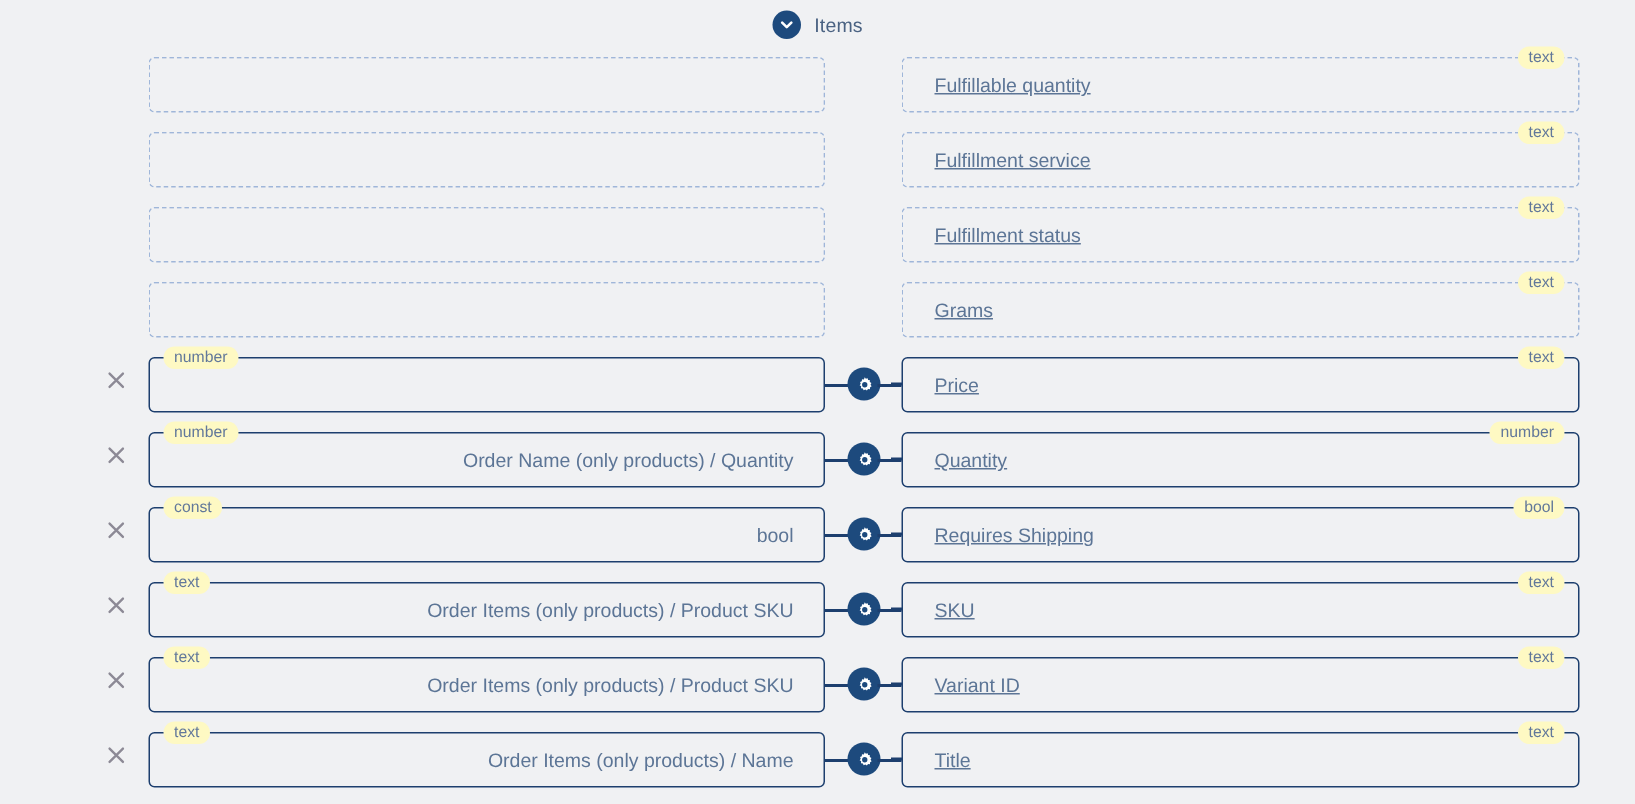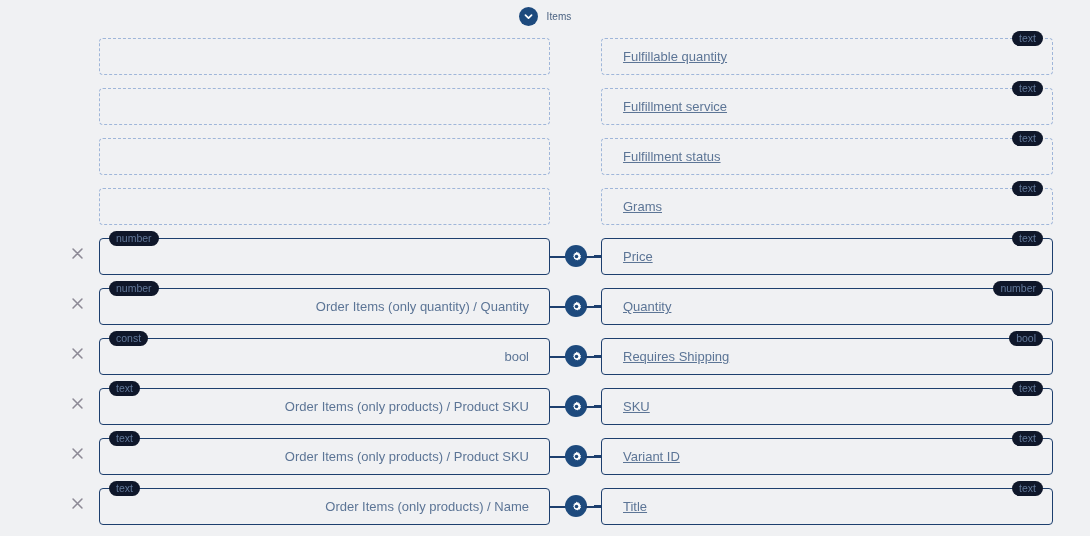--- a/index.html
+++ b/index.html
@@ -32,21 +32,21 @@
     height: 19px;
     border-radius: 50%;
     background: #1d4a7d;
     display: flex;
     align-items: center;
     justify-content: center;
     flex: 0 0 auto;
   }
   .collapse-circle svg { display: block; }
   .section-title {
-    font-size: 10px;
+    font-size: 13px;
     color: #4a6282;
     letter-spacing: .1px;
     white-space: nowrap;
   }
 
   
   .rows {
     position: absolute;
     top: 33px;
     left: 0;
@@ -93,21 +93,21 @@
     border: 1.3px dashed #9fb6d9;
   }
 
   
   .badge {
     position: absolute;
     top: -8px;
     height: 15px;
     padding: 0 7px;
     border-radius: 8px;
-    background: #0f172a;
+    background: #fef9c3;
     color: #62789a;
     font-size: 10.5px;
     line-height: 15px;
     white-space: nowrap;
     display: flex;
     align-items: center;
   }
   .badge.at-left  { left: 9px; }
   .badge.at-right { right: 9px; }
   
@@ -259,21 +259,21 @@
       </div>
     </div>
     <div class="row">
       <div class="del-btn">
         <svg width="13" height="13" viewBox="0 0 14 14" aria-hidden="true">
           <path d="M2.2 2.2 L11.8 11.8 M11.8 2.2 L2.2 11.8" stroke="currentColor" stroke-width="1.7" stroke-linecap="round"></path>
         </svg>
       </div>
       <div class="field left">
         <span class="badge at-left">number</span>
-        <span class="field-text">Order Items (only quantity) / Quantity</span>
+        <span class="field-text">Order Name (only products) / Quantity</span>
       </div>
       <div class="connector">
         <span class="wire l"></span>
         <span class="gear">
           <svg width="11" height="11" viewBox="0 0 16 16" aria-hidden="true">
             <path fill="#ffffff" d="M8 0.7 l1.05 1.5 1.78-.52 .42 1.8 1.84.14-.25 1.83 1.63.87-.87 1.63 1.1 1.49-1.49 1.1 -.2 1.83-1.83-.19-1.1 1.48-1.49-1.09-1.7.72-.72-1.7-1.83-.2.19-1.83-1.48-1.1 1.09-1.49-.72-1.7 1.7-.72 .2-1.83 1.83.19z"></path>
             <circle cx="8" cy="8" r="2.6" fill="#1d4a7d"></circle>
           </svg>
         </span>
         <span class="wire r"></span>

